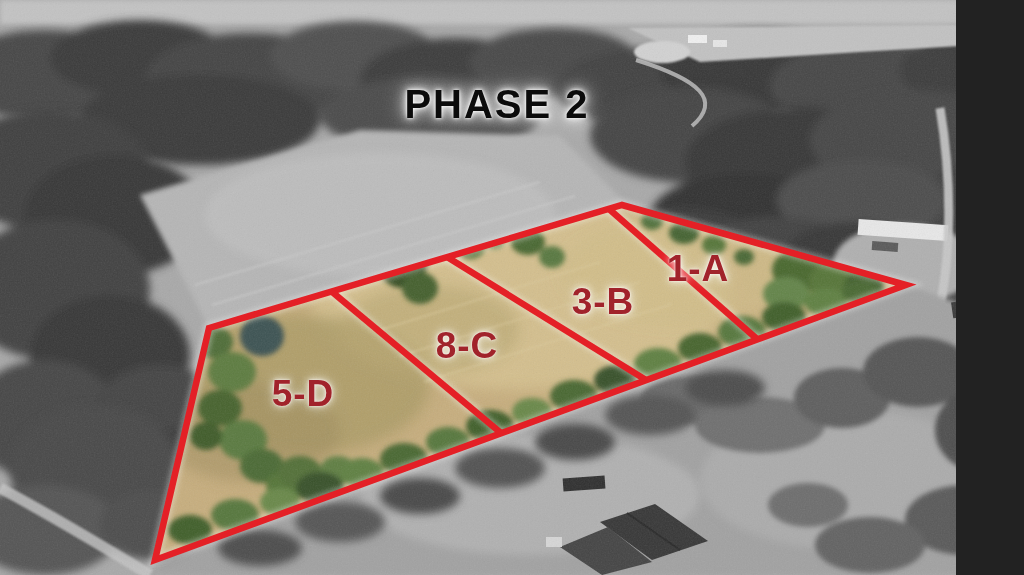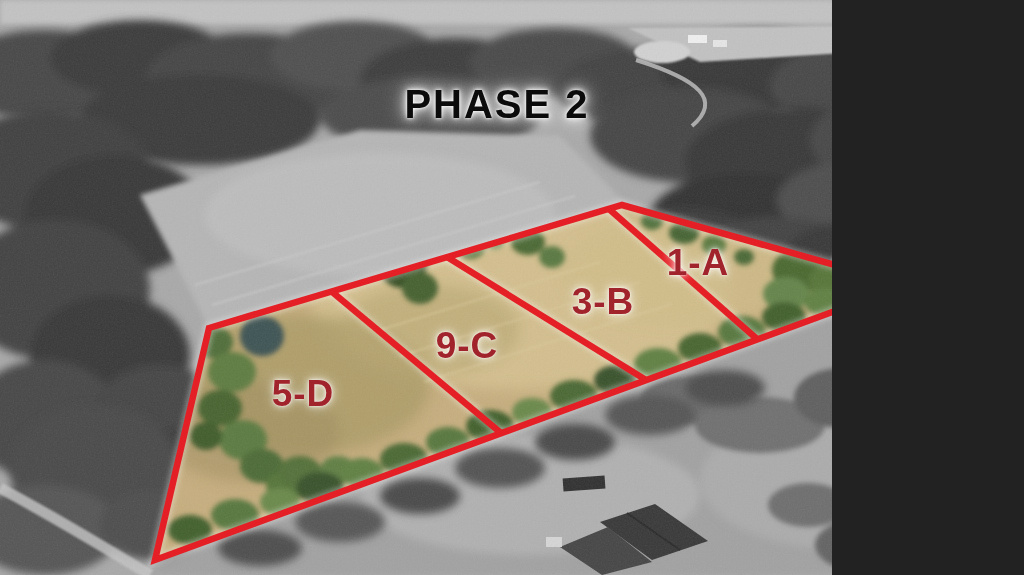--- a/index.html
+++ b/index.html
@@ -1,36 +1,36 @@
 <!DOCTYPE html>
 <html style="--boundary-red: #e42026; --lot-label-red: #a1232b; --phase-text: #0b0b0b;"><head>
 <meta charset="utf-8">
 <style>
   html,body{margin:0;padding:0;background:#222;}
   .stage{
-    position:relative;width:832px;height:575px;overflow:hidden;
+    position:relative;width:956px;height:575px;overflow:hidden;
     font-family:"Liberation Sans",sans-serif;
     background:#f0abfc;
   }
   .stage svg{position:absolute;left:0;top:0;}
   .label{
     position:absolute;transform:translate(-50%,-50%);
     white-space:nowrap;font-weight:700;line-height:1;user-select:none;
   }
   .phase{
     left:497px;top:104px;font-size:40px;letter-spacing:2px;
     color:var(--phase-text,#0b0b0b);
     text-shadow:0 0 3px #fff,0 0 7px #fff,0 0 14px rgba(255,255,255,.95),0 0 24px rgba(255,255,255,.8);
   }
   .lot{
     font-size:37px;letter-spacing:1px;
     color:var(--lot-label-red,#a1232b);
     text-shadow:0 0 2px rgba(255,255,255,.95),0 0 6px rgba(255,255,255,.85),0 0 13px rgba(255,255,255,.65);
   }
-  .lot-a{left:698px;top:262px;text-align:center;}
+  .lot-a{left:698px;top:268px;text-align:center;}
   .lot-b{left:603px;top:301px;}
   .lot-c{left:467px;top:345px;}
   .lot-d{left:303px;top:393px;}
   .halo{stroke:#ffffff;stroke-width:11;fill:none;opacity:.32;}
   .redline{stroke:var(--boundary-red,#e42026);stroke-width:6.5;fill:none;stroke-linejoin:miter;stroke-miterlimit:14;}
 </style>
 </head>
 <body>
 
 <div class="stage">
@@ -248,16 +248,16 @@
     <path class="redline" d="M209,328 L622,205 L906,285 L155,560 Z" stroke="#e42026"></path>
     <path class="redline" d="M331,291 L501,433" stroke="#e42026"></path>
     <path class="redline" d="M447,257 L646,380" stroke="#e42026"></path>
     <path class="redline" d="M609,209 L757,339" stroke="#e42026"></path>
   </g>
 </svg>
 
 <div class="label phase">PHASE 2</div>
 <div class="label lot lot-a">1-A</div>
 <div class="label lot lot-b">3-B</div>
-<div class="label lot lot-c">9-C</div>
+<div class="label lot lot-c">8-C</div>
 <div class="label lot lot-d">5-D</div>
 
 </div>
 
 </body></html>

